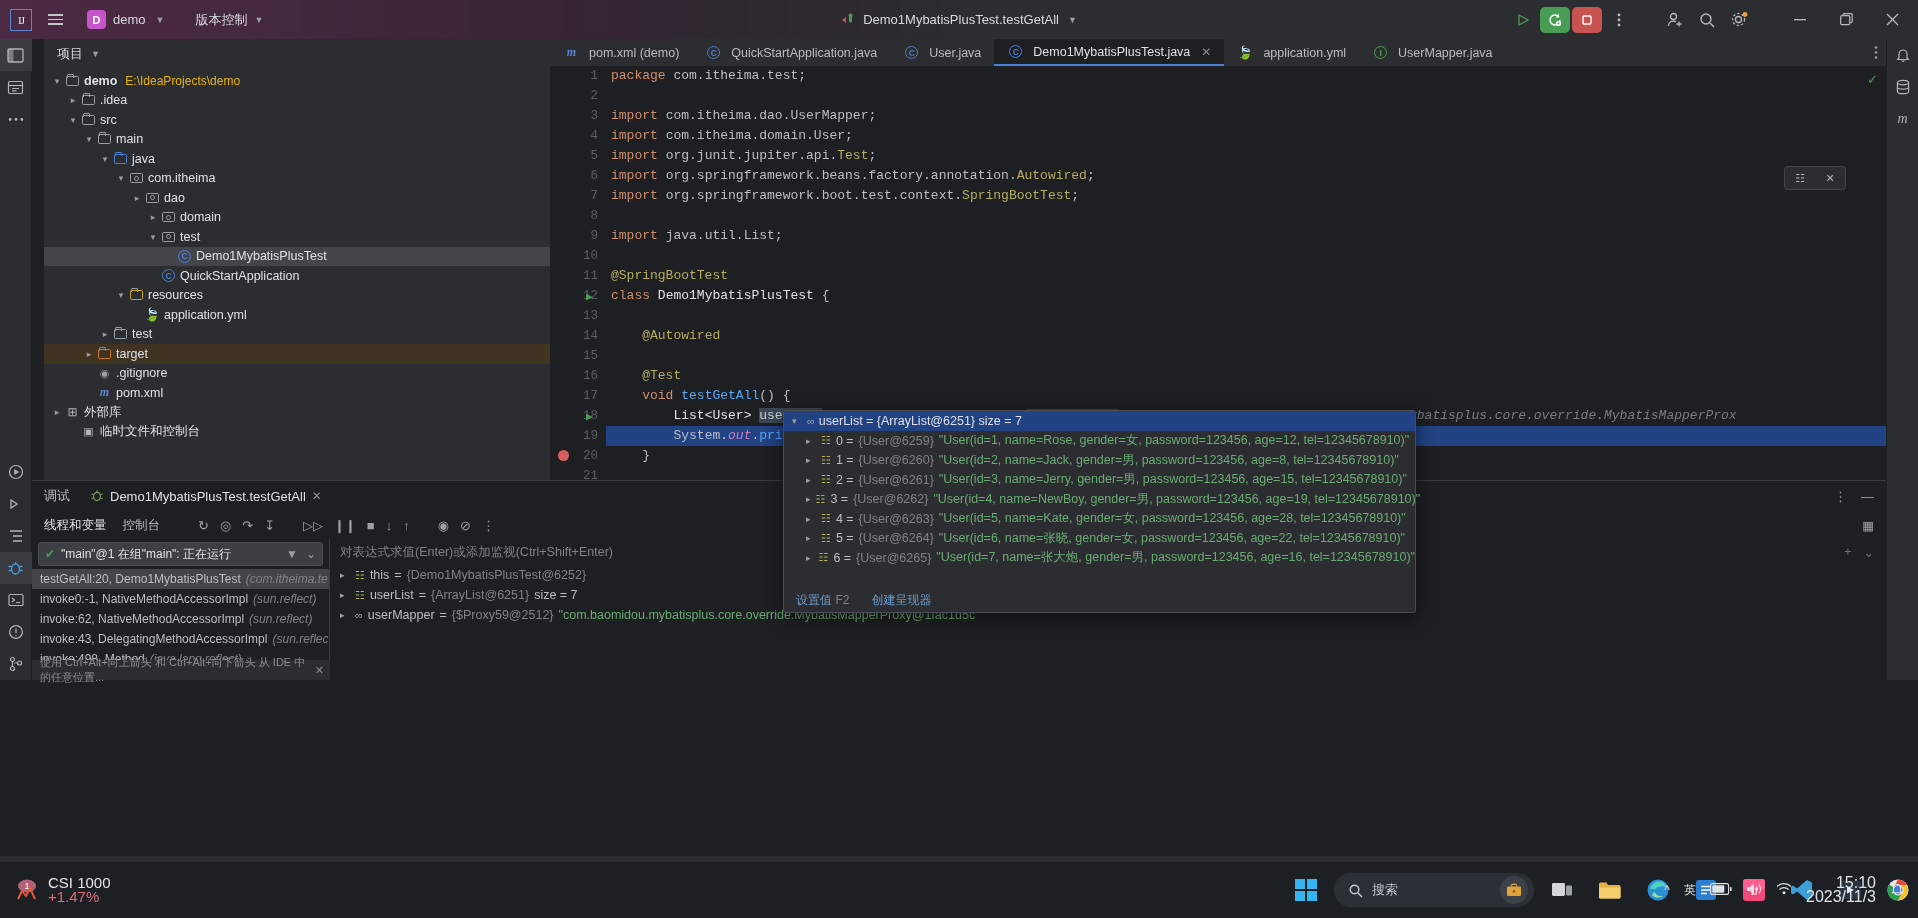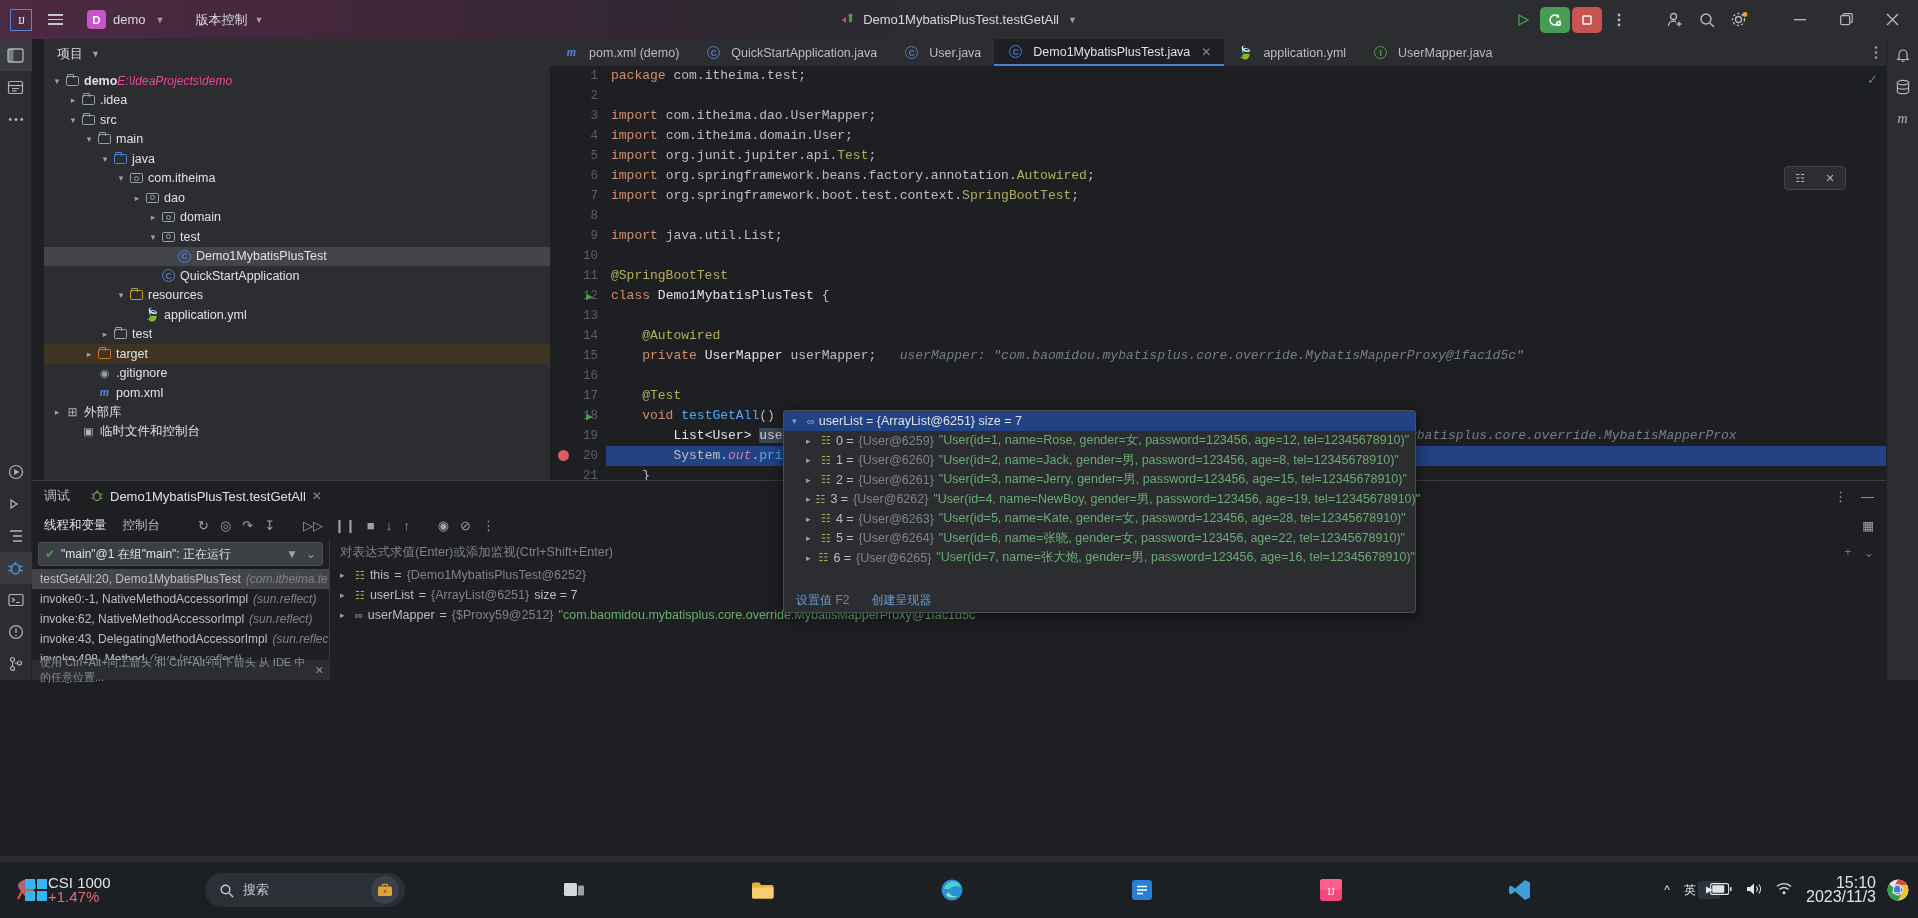--- a/index.html
+++ b/index.html
@@ -76,21 +76,21 @@
   .node {
     height: 19.5px; display: flex; align-items: center; white-space: nowrap; padding-left: 6px;
   }
   .node.sel { background: #43454a; }
   .node.target-hl { background: #3f3422; }
   .arrow { width: 14px; text-align:center; color: #9aa0a6; font-size: 9px; flex: 0 0 14px;}
   .arrow.blank { color: transparent; }
   .nicon { width: 17px; display:flex; align-items:center; justify-content:center; flex: 0 0 17px; margin-right: 3px;}
   .nlabel { color: #dfe1e5; }
   .nlabel.b { font-weight: bold; }
-  .npath { color: #ec4899; margin-left: 0; font-size: 12px; font-style: italic; }
+  .npath { color: #eab308; margin-left: 8px; font-size: 12px; }
 
   
   .fld { width: 13px; height: 10px; border: 1.3px solid #9aa0a6; border-radius: 1.5px; position: relative; }
   .fld:before { content:''; position:absolute; left:0px; top:-3.2px; width:5px; height:3px;
      border:1.3px solid #9aa0a6; border-bottom:none; border-radius:1.5px 1.5px 0 0; }
   .fld.blue { border-color:#4d7fd6; } .fld.blue:before { border-color:#4d7fd6; }
   .fld.orange { border-color:#cc7832; } .fld.orange:before { border-color:#cc7832; }
   .pkg { width: 13px; height: 10px; border: 1.3px solid #9aa0a6; border-radius: 1.5px; position:relative;
      display:flex; align-items:center; justify-content:center; }
   .pkg:after{ content:''; width:3px;height:3px;border-radius:50%;border:1.2px solid #9aa0a6;}
@@ -184,21 +184,21 @@
   .status-right { margin-left:auto; display:flex; align-items:center; gap:20px; padding-right:12px; }
 
   
   .taskbar { position:absolute; left:0; bottom:0; width:1918px; height:56px;
     background:#1c1f24; display:flex; align-items:center; }
   .stock { display:flex; align-items:center; gap:8px; padding-left:14px; }
   .stock-ico { width: 26px; height:26px; position:relative; }
   .stock-txt { font-size: 15px; line-height:14px; }
   .stock-txt .n { color:#e2e5e9; }
   .stock-txt .p { color:#e06c75; }
-  .tb-center-win { position:absolute; left:16px; right:0; display:flex; justify-content:space-between; align-items:center; gap:8px;}
+  .tb-center-win { position:absolute; left:16px; right:0; display:flex; justify-content:flex-end; align-items:center; gap:8px;}
   .winlogo { width:22px; height:22px; display:grid; grid-template-columns:1fr 1fr; grid-template-rows:1fr 1fr; gap:2.5px;}
   .winlogo i { background:#34b4f0; display:block;}
   .searchbox { width: 200px; height:34px; border-radius:17px; background:#2b2f36; display:flex; align-items:center;
      padding: 0 6px 0 14px; gap:9px; color:#c6cad0; font-size:13px; }
   .tb-app { width: 40px; height:40px; border-radius:5px; display:flex; align-items:center; justify-content:center; }
   .tray { position:absolute; right:0; display:flex; align-items:center; gap:14px; padding-right:14px; font-size:12px; color:#dfe3e8;}
   .clock { text-align:right; line-height:14px; font-size:16px; }
 </style>
 </head>
 <body>
@@ -620,21 +620,20 @@
         <div class="cl"><span class="kw">import</span> <span class="pln">org.junit.jupiter.api.</span><span class="ann">Test</span><span class="pln">;</span></div>
         <div class="cl"><span class="kw">import</span> <span class="pln">org.springframework.beans.factory.annotation.</span><span class="ann">Autowired</span><span class="pln">;</span></div>
         <div class="cl"><span class="kw">import</span> <span class="pln">org.springframework.boot.test.context.</span><span class="ann">SpringBootTest</span><span class="pln">;</span></div>
         <div class="cl"></div>
         <div class="cl"><span class="kw">import</span> <span class="pln">java.util.List;</span></div>
         <div class="cl"></div>
         <div class="cl"><span class="ann">@SpringBootTest</span></div>
         <div class="cl"><span class="kw">class</span> <span class="typ">Demo1MybatisPlusTest</span> <span class="pln">{</span></div>
         <div class="cl"></div>
         <div class="cl">    <span class="ann">@Autowired</span></div>
-        <div class="cl">    <span class="kw">private</span> <span class="typ">UserMapper</span> <span class="pln">userMapper;</span>   <span class="hint">userMapper: "com.baomidou.mybatisplus.core.override.MybatisMapperProxy@1fac1d5c"</span></div>
         <div class="cl"></div>
         <div class="cl">    <span class="ann">@Test</span></div>
         <div class="cl">    <span class="kw">void</span> <span class="mth">testGetAll</span><span class="pln">() {</span></div>
         <div class="cl">        <span class="typ">List&lt;User&gt;</span> <span class="var-hl">userList</span> <span class="pln">=</span> <span class="fld2">userMapper</span><span class="pln">.</span><span class="fld2">selectList</span><span class="pln">(</span> <span class="param-hint">queryWrapper:</span> <span class="kw">null</span><span class="pln">);</span>   <span class="hint">userMapper: "com.baomidou.mybatisplus.core.override.MybatisMapperProx</span></div>
         <div class="cl hl">        <span class="pln">System.</span><span class="fld2" style="font-style:italic">out</span><span class="pln">.</span><span class="mth">println</span></div>
         <div class="cl">    <span class="pln">}</span></div>
 
       </div>
     </div>
   </div>

